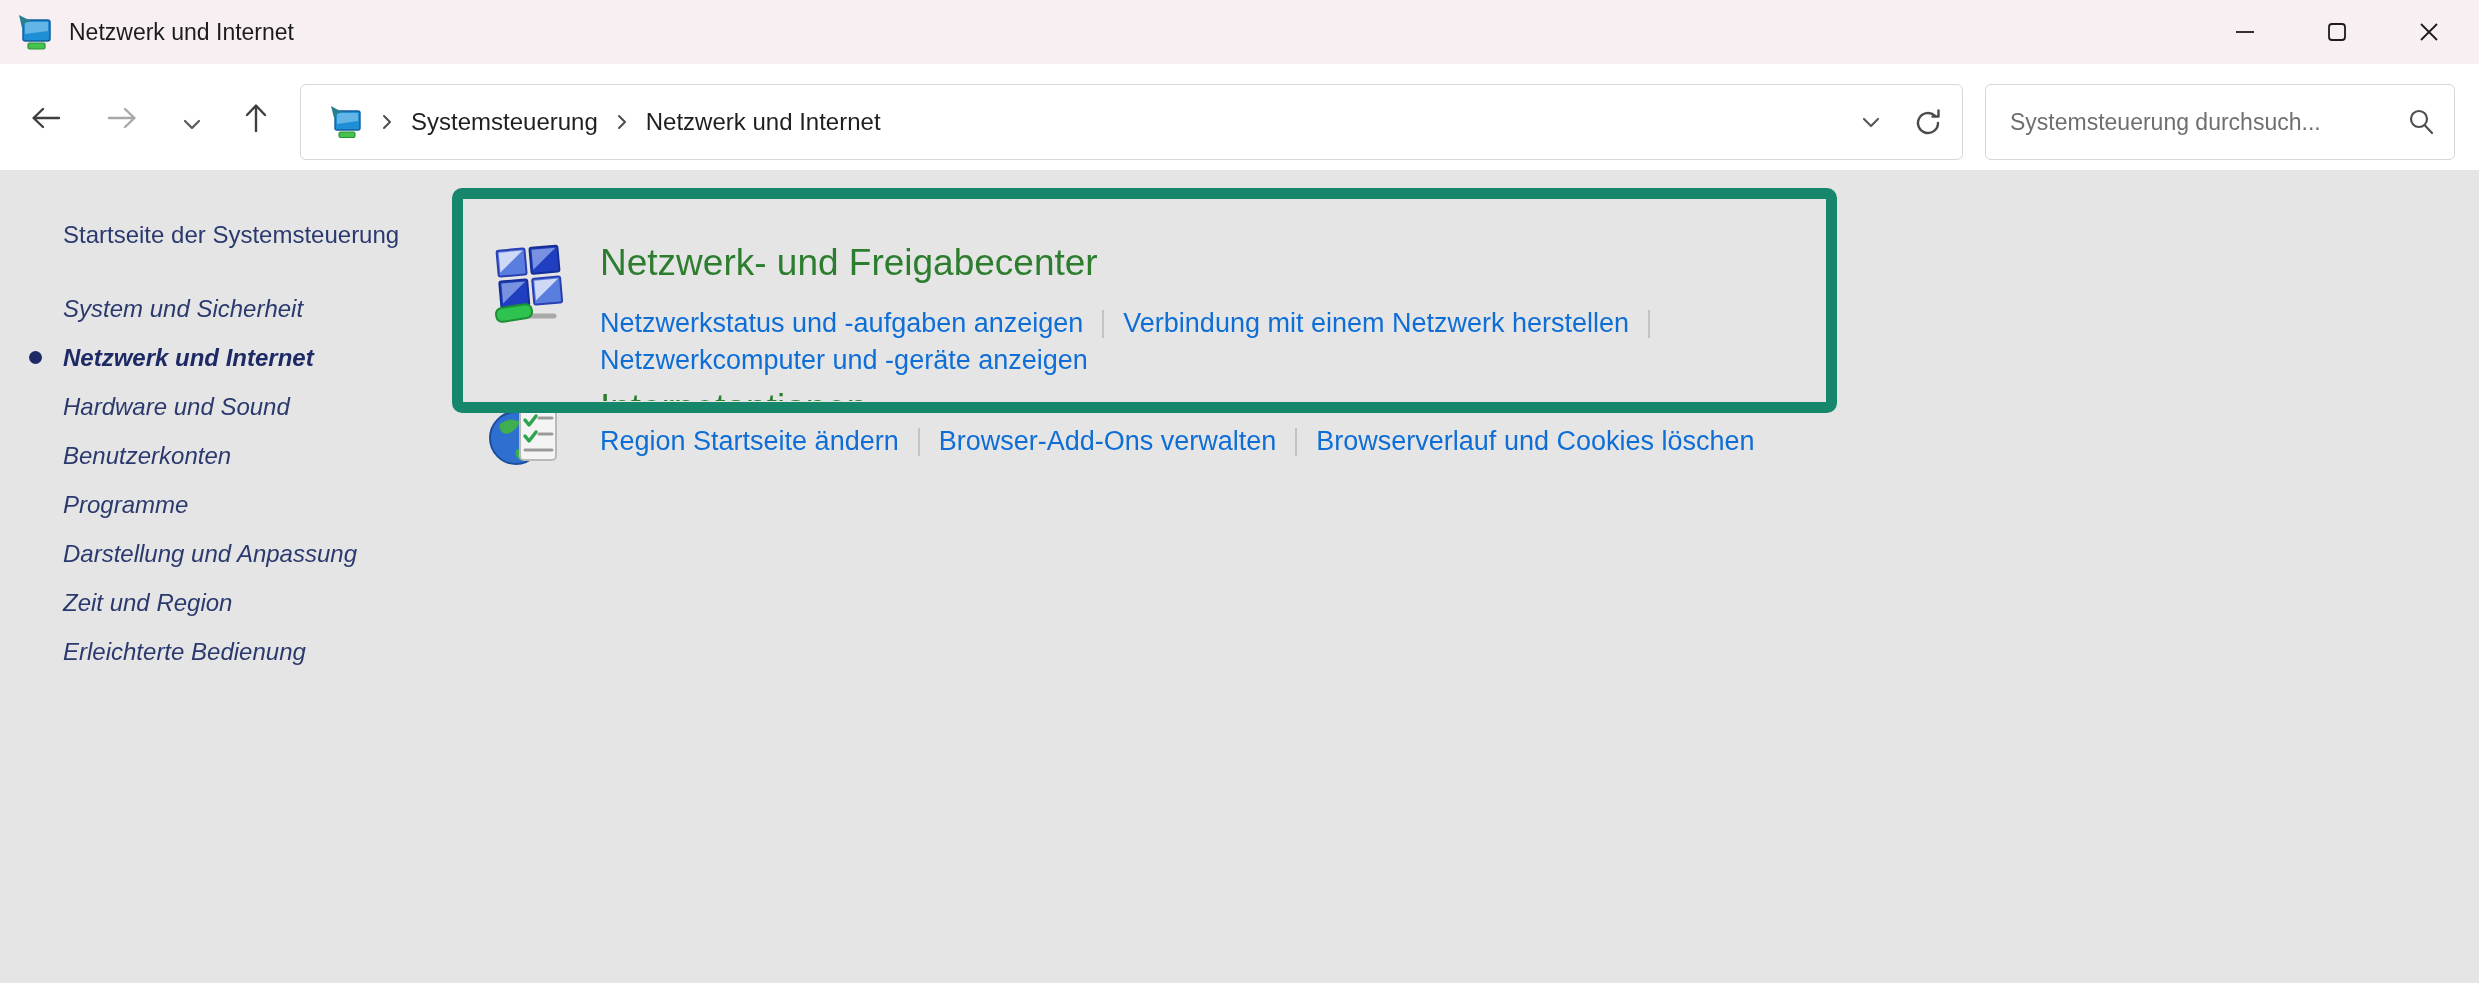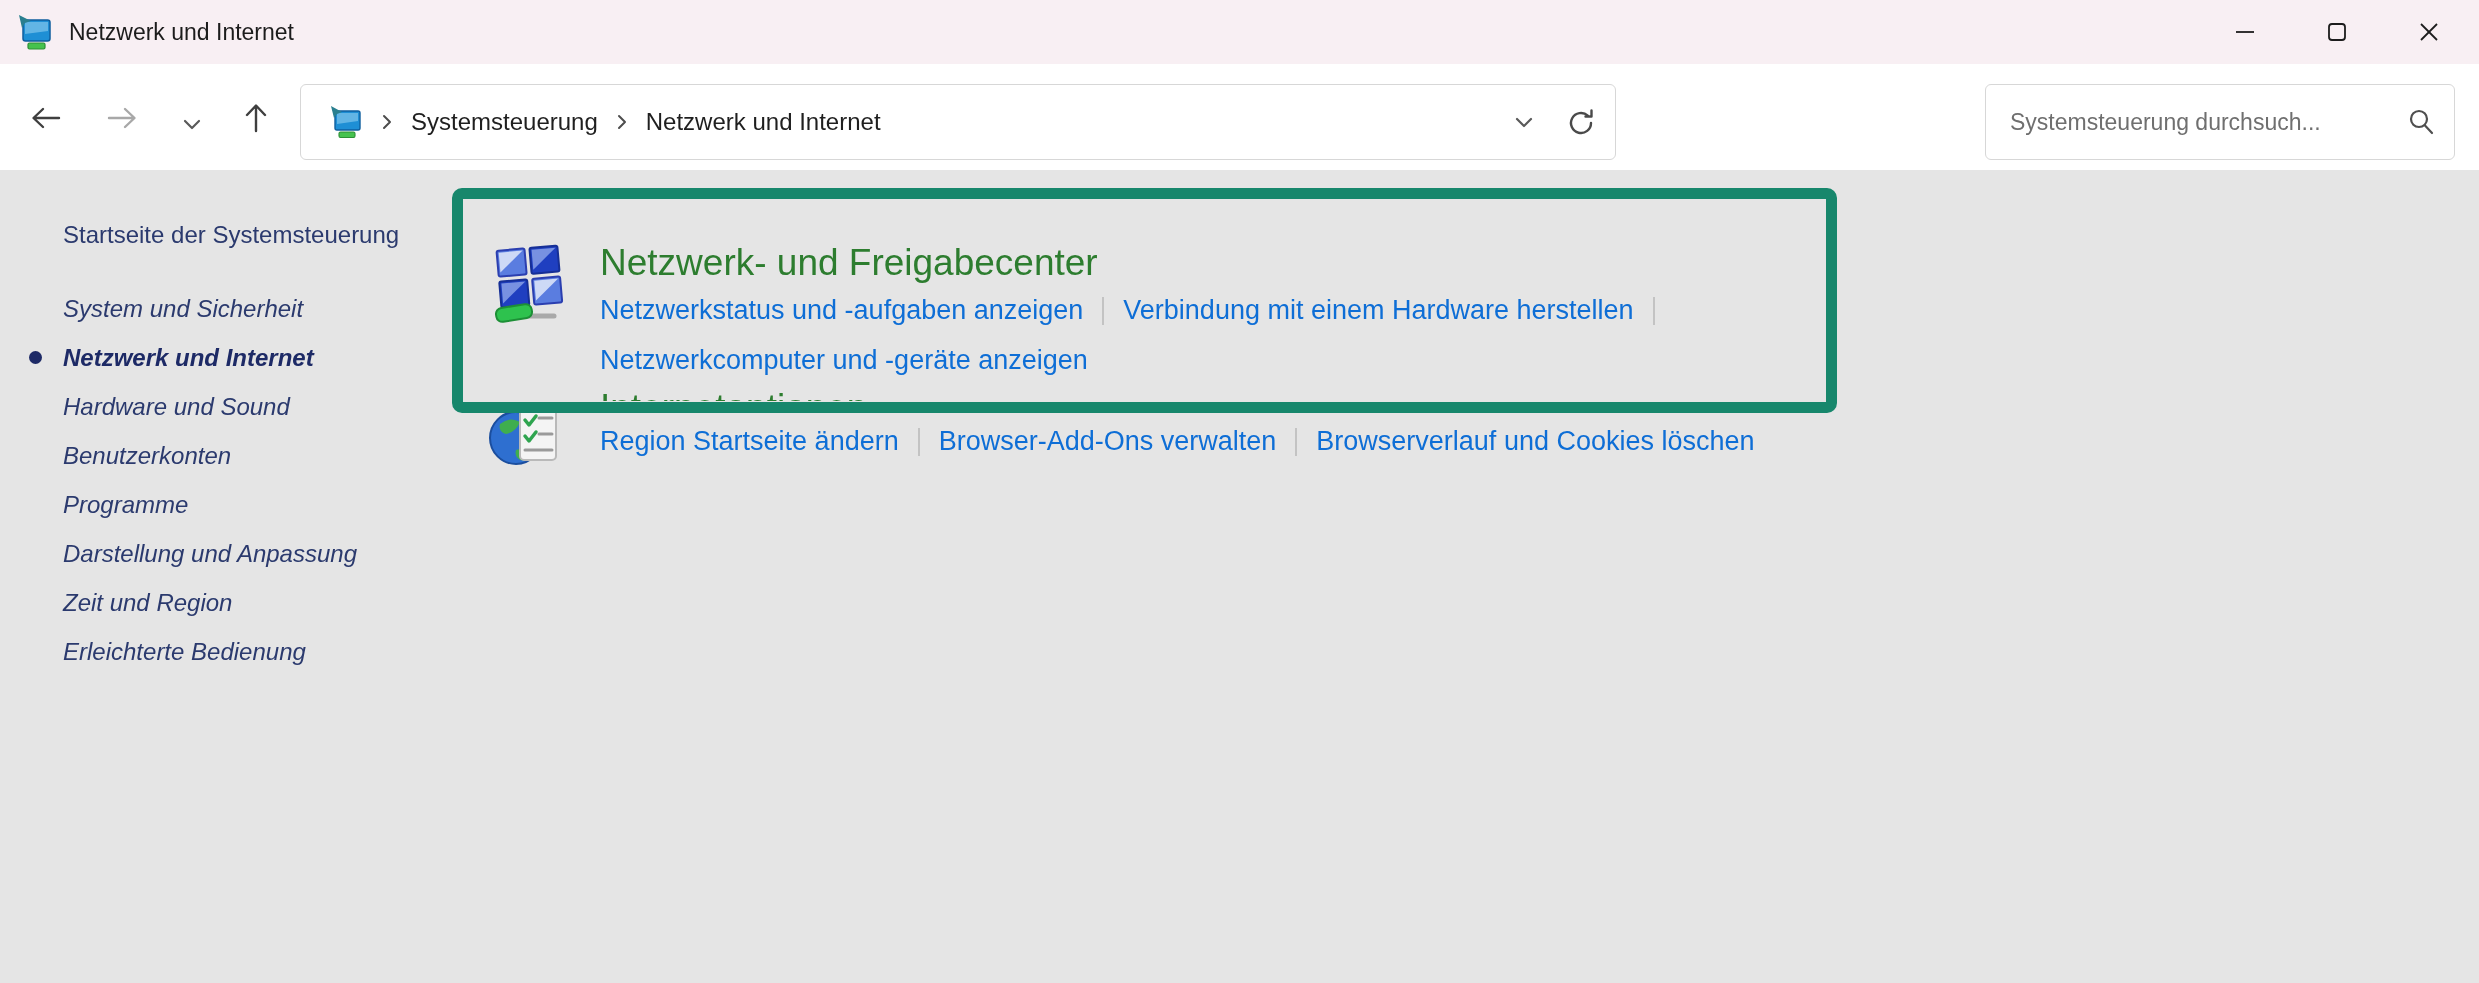--- a/index.html
+++ b/index.html
@@ -26,21 +26,21 @@
 
   
   .navbar { position: absolute; left: 0; top: 64px; right: 0; height: 106px; background: #ffffff; }
   .nav-btn { position: absolute; top: 36px; width: 36px; height: 36px; display: flex; align-items: center; justify-content: center; }
   .nav-back    { left: 28px; }
   .nav-forward { left: 104px; }
   .nav-chevron { left: 174px; top: 42px; }
   .nav-up      { left: 238px; }
 
   .addressbar {
-    position: absolute; left: 300px; top: 20px; width: 1316px; height: 76px;
+    position: absolute; left: 300px; top: 20px; width: 1663px; height: 76px;
     border: 1px solid #d7d7d7; border-radius: 6px; background: #ffffff;
     display: flex; align-items: center;
   }
   .ab-icon { margin-left: 28px; width: 34px; height: 34px; flex: 0 0 auto; }
   .crumb-chevron { margin-left: 16px; width: 16px; height: 20px; flex: 0 0 auto; }
   .crumb { margin-left: 16px; font-size: 24px; color: #1f1f1f; white-space: nowrap; }
   .ab-chevron { position: absolute; right: 78px; top: 26px; width: 26px; height: 24px; }
   .ab-refresh { position: absolute; right: 16px; top: 20px; width: 36px; height: 36px; }
 
   .searchbox {
@@ -85,21 +85,21 @@
   .s2-title-clip { position: absolute; left: 600px; top: 391px; height: 10px; overflow: hidden; z-index: 1; }
   .s2-title-clip .section-title-inner {
     font-size: 37px; color: #2d7d2f; white-space: nowrap; line-height: 34px;
   }
 
   .links-row {
     position: absolute; display: flex; align-items: center; z-index: 1;
     font-size: 27px; color: #0e6ed6; white-space: nowrap;
   }
   .links-row a { color: #0e6ed6; text-decoration: none; cursor: pointer; }
-  .r1 { left: 600px; top: 295px; }
+  .r1 { left: 600px; top: 308px; }
   .r2 { left: 600px; top: 345px; }
   .r3 { left: 600px; top: 426px; }
   .sep { width: 2px; height: 28px; background: #c3c3c3; margin: 0 19px; flex: 0 0 auto; }
 
   
   .highlight-box {
     position: absolute; left: 452px; top: 188px; width: 1385px; height: 225px;
     border: 11px solid #17876c; border-radius: 10px;
     z-index: 5; pointer-events: none; background: transparent;
   }
@@ -220,21 +220,21 @@
       <rect x="38" y="37" width="28" height="26" rx="2" fill="#5a7de0" stroke="#2b3fb0" stroke-width="2"></rect>
       <path d="M40 39 h24 l-24 20 Z" fill="#cdd9f6"></path>
     </g>
     <path d="M14 74 h46" stroke="#a9a9a9" stroke-width="5" stroke-linecap="round"></path>
     <rect x="2" y="64" width="36" height="14" rx="6" fill="#2ec24e" stroke="#1d8f36" stroke-width="2" transform="rotate(-9 20 71)"></rect>
   </svg>
   <div class="section-title s1-title">Netzwerk- und Freigabecenter</div>
   <div class="links-row r1">
     <a>Netzwerkstatus und -aufgaben anzeigen</a>
     <span class="sep"></span>
-    <a>Verbindung mit einem Hardware herstellen</a>
+    <a>Verbindung mit einem Netzwerk herstellen</a>
     <span class="sep"></span>
   </div>
   <div class="links-row r2">
     <a>Netzwerkcomputer und -geräte anzeigen</a>
   </div>
 
   <svg class="section-icon s2-icon" viewBox="0 0 76 76">
     <circle cx="30" cy="40" r="26" fill="#2e6fd0" stroke="#1b4e9e" stroke-width="2"></circle>
     <path d="M14 26 q10 -8 20 -2 q-4 10 -14 12 q-8 -2 -6 -10 Z" fill="#3fae4e"></path>
     <path d="M30 52 q12 -4 20 4 q-6 8 -16 6 q-6 -4 -4 -10 Z" fill="#3fae4e"></path>

